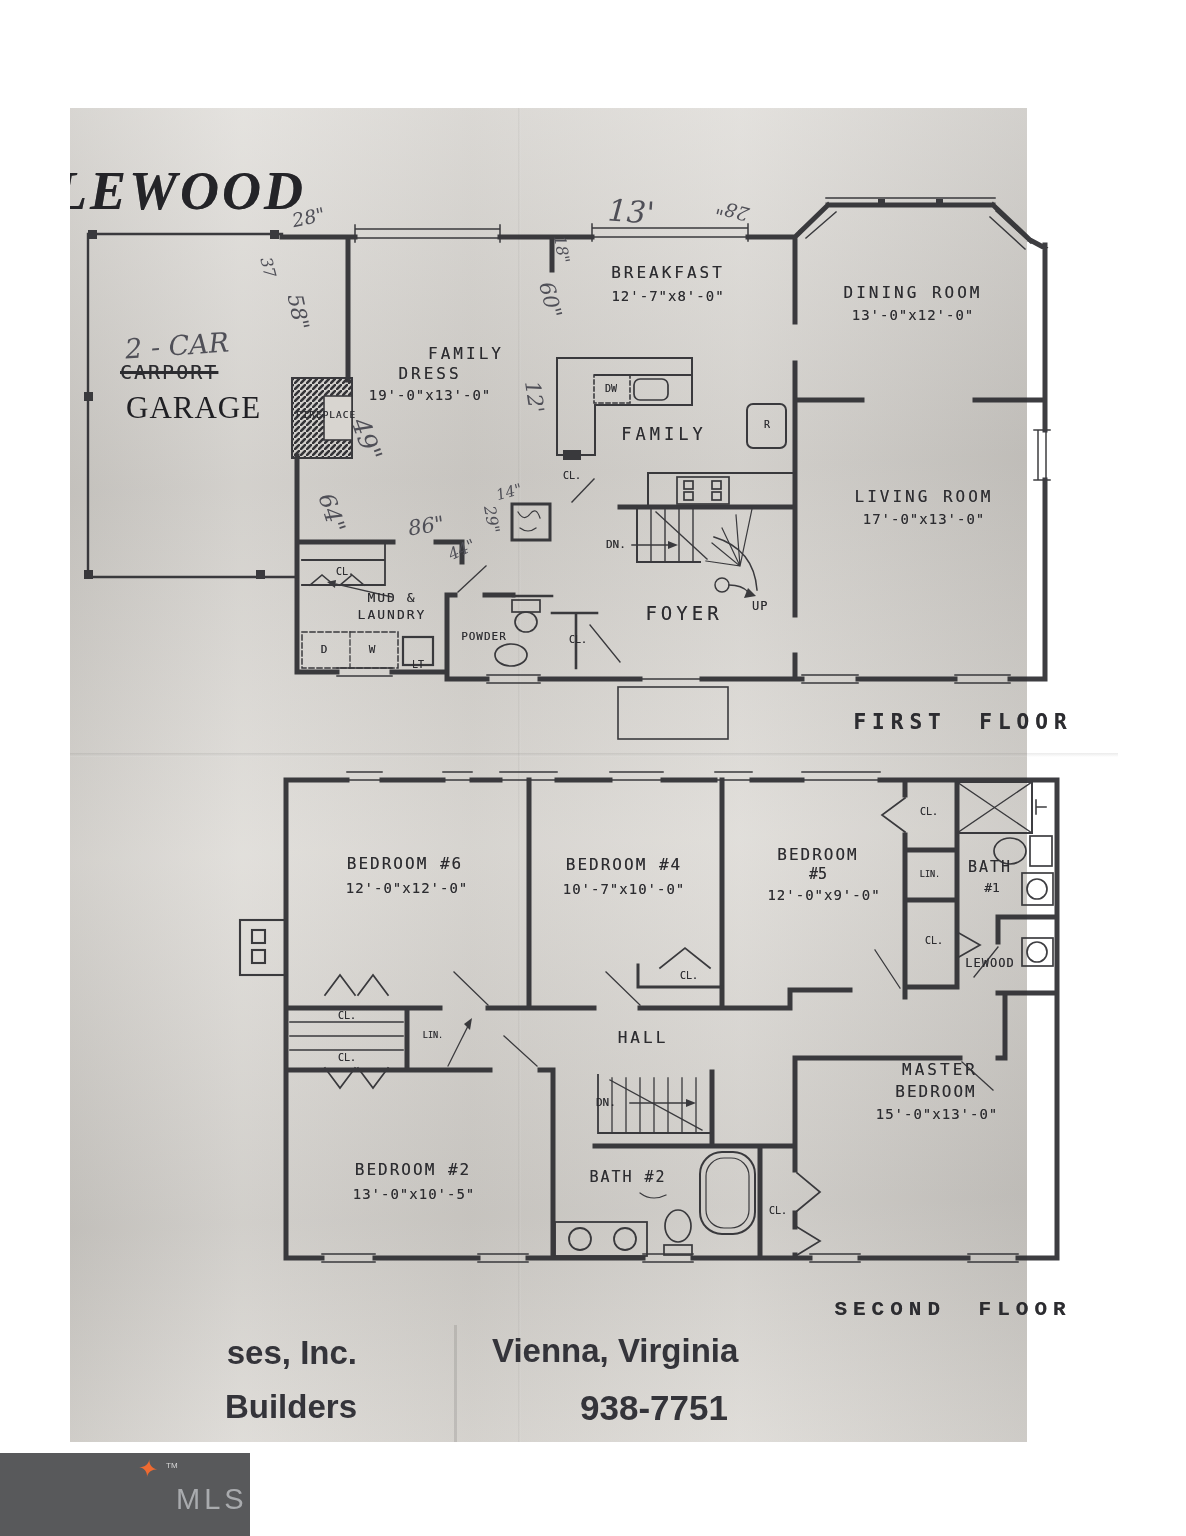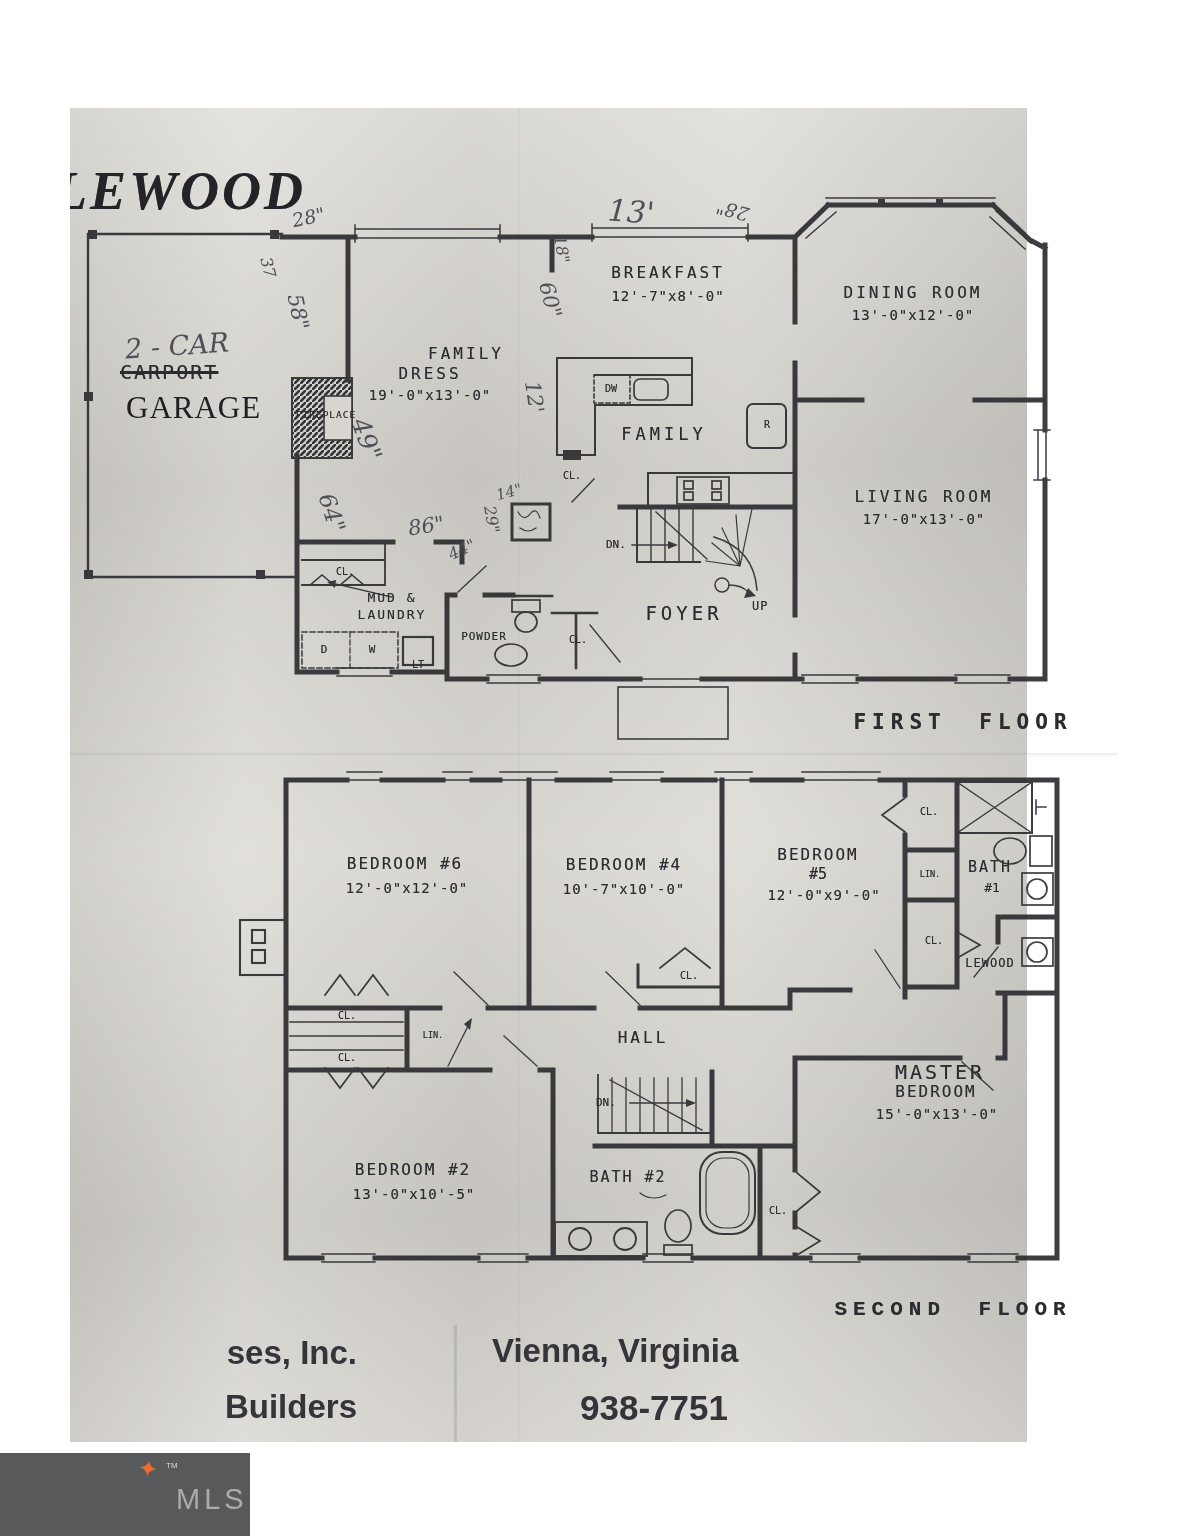--- a/index.html
+++ b/index.html
@@ -284,21 +284,21 @@
 <div class="L C" style="left:818px;top:845px;font-size:16px;letter-spacing:2px;">BEDROOM</div>
 <div class="L C" style="left:818px;top:865px;font-size:15px;">#5</div>
 <div class="L C" style="left:824px;top:887px;font-size:14px;letter-spacing:1px;">12'-0"x9'-0"</div>
 <div class="L C" style="left:990px;top:858px;font-size:15px;letter-spacing:2px;">BATH</div>
 <div class="L C" style="left:992px;top:880px;font-size:13px;">#1</div>
 <div class="L C" style="left:990px;top:956px;font-size:12px;letter-spacing:1px;">LEWOOD</div>
 <div class="L C" style="left:643px;top:1028px;font-size:16px;letter-spacing:3px;">HALL</div>
 <div class="L C" style="left:413px;top:1160px;font-size:16px;letter-spacing:2px;">BEDROOM #2</div>
 <div class="L C" style="left:414px;top:1186px;font-size:14px;letter-spacing:1px;">13'-0"x10'-5"</div>
 <div class="L C" style="left:628px;top:1168px;font-size:15px;letter-spacing:2px;">BATH #2</div>
-<div class="L C" style="left:936px;top:1060px;font-size:20px;letter-spacing:3px;padding-left:8px;">MASTER</div>
+<div class="L C" style="left:936px;top:1060px;font-size:16px;letter-spacing:3px;padding-left:8px;">MASTER</div>
 <div class="L C" style="left:936px;top:1082px;font-size:16px;letter-spacing:2px;">BEDROOM</div>
 <div class="L C" style="left:937px;top:1106px;font-size:14px;letter-spacing:1px;">15'-0"x13'-0"</div>
 
 <div class="L C" style="left:347px;top:1010px;font-size:10px;">CL.</div>
 <div class="L C" style="left:347px;top:1052px;font-size:10px;">CL.</div>
 <div class="L C" style="left:433px;top:1030px;font-size:8.5px;">LIN.</div>
 <div class="L C" style="left:689px;top:970px;font-size:10px;">CL.</div>
 <div class="L C" style="left:929px;top:806px;font-size:10px;">CL.</div>
 <div class="L C" style="left:930px;top:869px;font-size:8.5px;">LIN.</div>
 <div class="L C" style="left:934px;top:935px;font-size:10px;">CL.</div>

